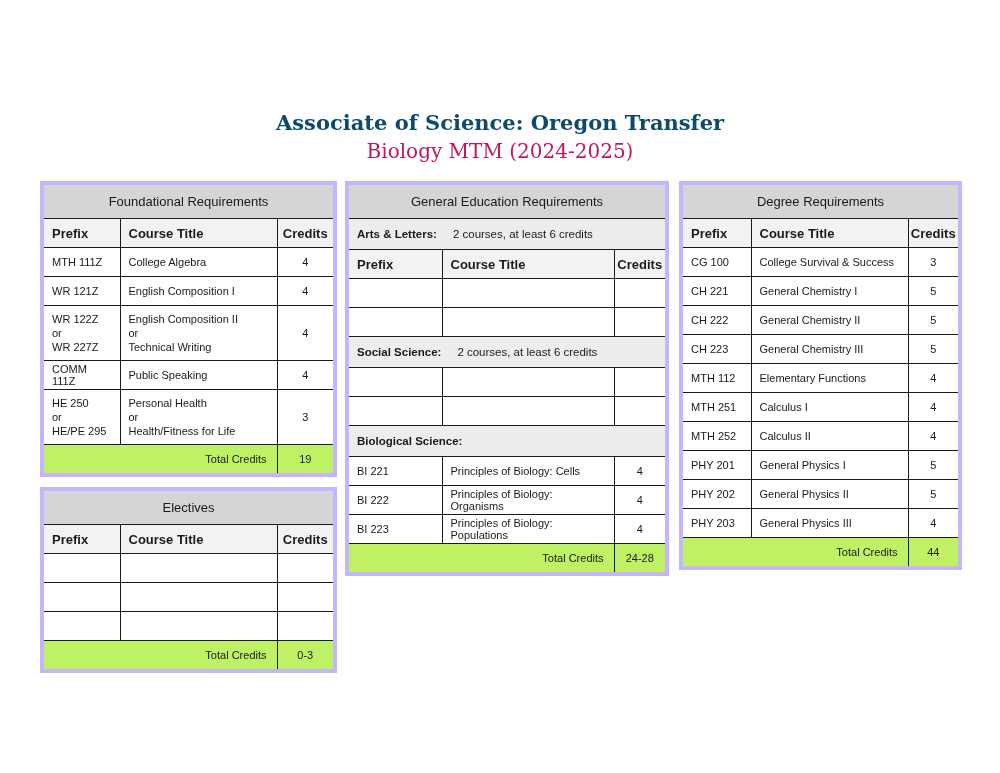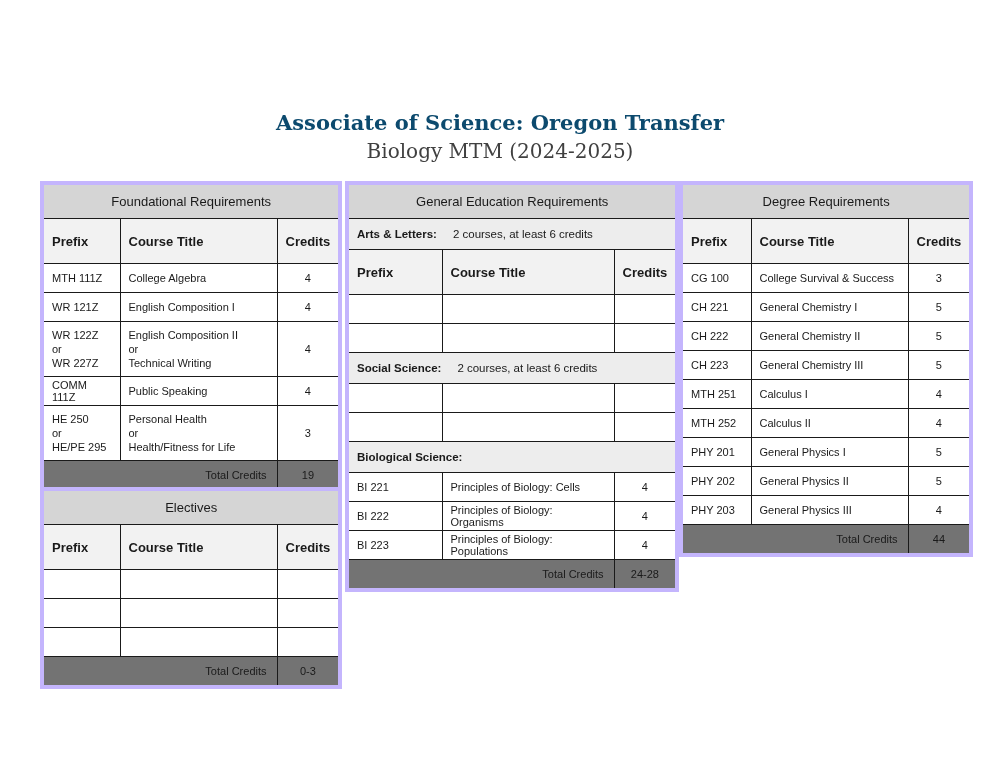--- a/index.html
+++ b/index.html
@@ -16,21 +16,21 @@
     text-align:center;
     font-family:"DejaVu Serif", serif;
     font-weight:bold;font-size:21px;line-height:24px;
     color:#0c4a6e;
   }
   .doc-subtitle{
     position:absolute;top:139px;left:0;width:1000px;
     text-align:center;
     font-family:"DejaVu Serif", serif;
     font-weight:normal;font-size:20px;line-height:24px;
-    color:#404040;
+    color:#be185d;
   }
   table{
     position:absolute;
     border-collapse:collapse;
     table-layout:fixed;
     border:4px solid #c4b5fd;
   }
   th,td{
     border:1px solid #1a1a1a;
     overflow:hidden;
@@ -43,40 +43,40 @@
     height:31px;
   }
   tr.cols th{
     background:#f2f2f2;
     font-size:13px;
     font-weight:bold;
     text-align:left;
     padding:0 8px;
     height:28px;
   }
-  tr.cols th.c{text-align:center;padding:8px;}
+  tr.cols th.c{text-align:center;padding:0;}
   td{
     background:#ffffff;
     font-size:11px;
     height:28px;
     padding:0 8px;
     vertical-align:middle;
   }
   td.c{text-align:center;padding:0;}
   tr.tall td{height:54px;}
   td.ml{white-space:pre-line;line-height:1.3;}
   tr.section td{
     background:#ededed;
     font-size:11.5px;
     height:30px;
   }
   tr.section b{font-weight:bold;}
   tr.section .desc{margin-left:16px;font-weight:normal;}
   tr.total td{
-    background:#737373;
+    background:#bef264;
     height:28px;
   }
   tr.total td.r{text-align:right;padding-right:10px;}
   #foundational{left:40px;top:181px;}
   #electives{left:40px;top:487px;}
   #gened{left:345px;top:181px;}
   #degree{left:679px;top:181px;}
 </style>
 </head>
 <body>
@@ -273,20 +273,25 @@
         <td>CH 222</td>
         <td>General Chemistry II</td>
         <td class="c">5</td>
       </tr>
       <tr>
         <td>CH 223</td>
         <td>General Chemistry III</td>
         <td class="c">5</td>
       </tr>
       <tr>
+        <td>MTH 112</td>
+        <td>Elementary Functions</td>
+        <td class="c">4</td>
+      </tr>
+      <tr>
         <td>MTH 251</td>
         <td>Calculus I</td>
         <td class="c">4</td>
       </tr>
       <tr>
         <td>MTH 252</td>
         <td>Calculus II</td>
         <td class="c">4</td>
       </tr>
       <tr>

